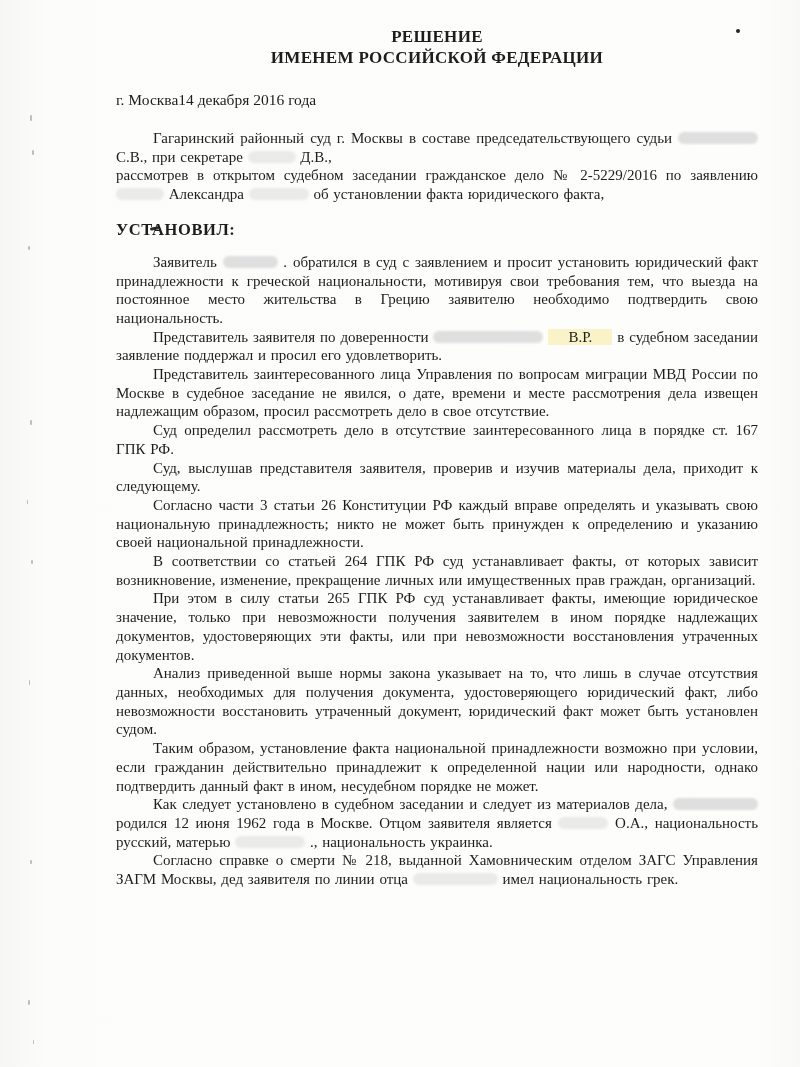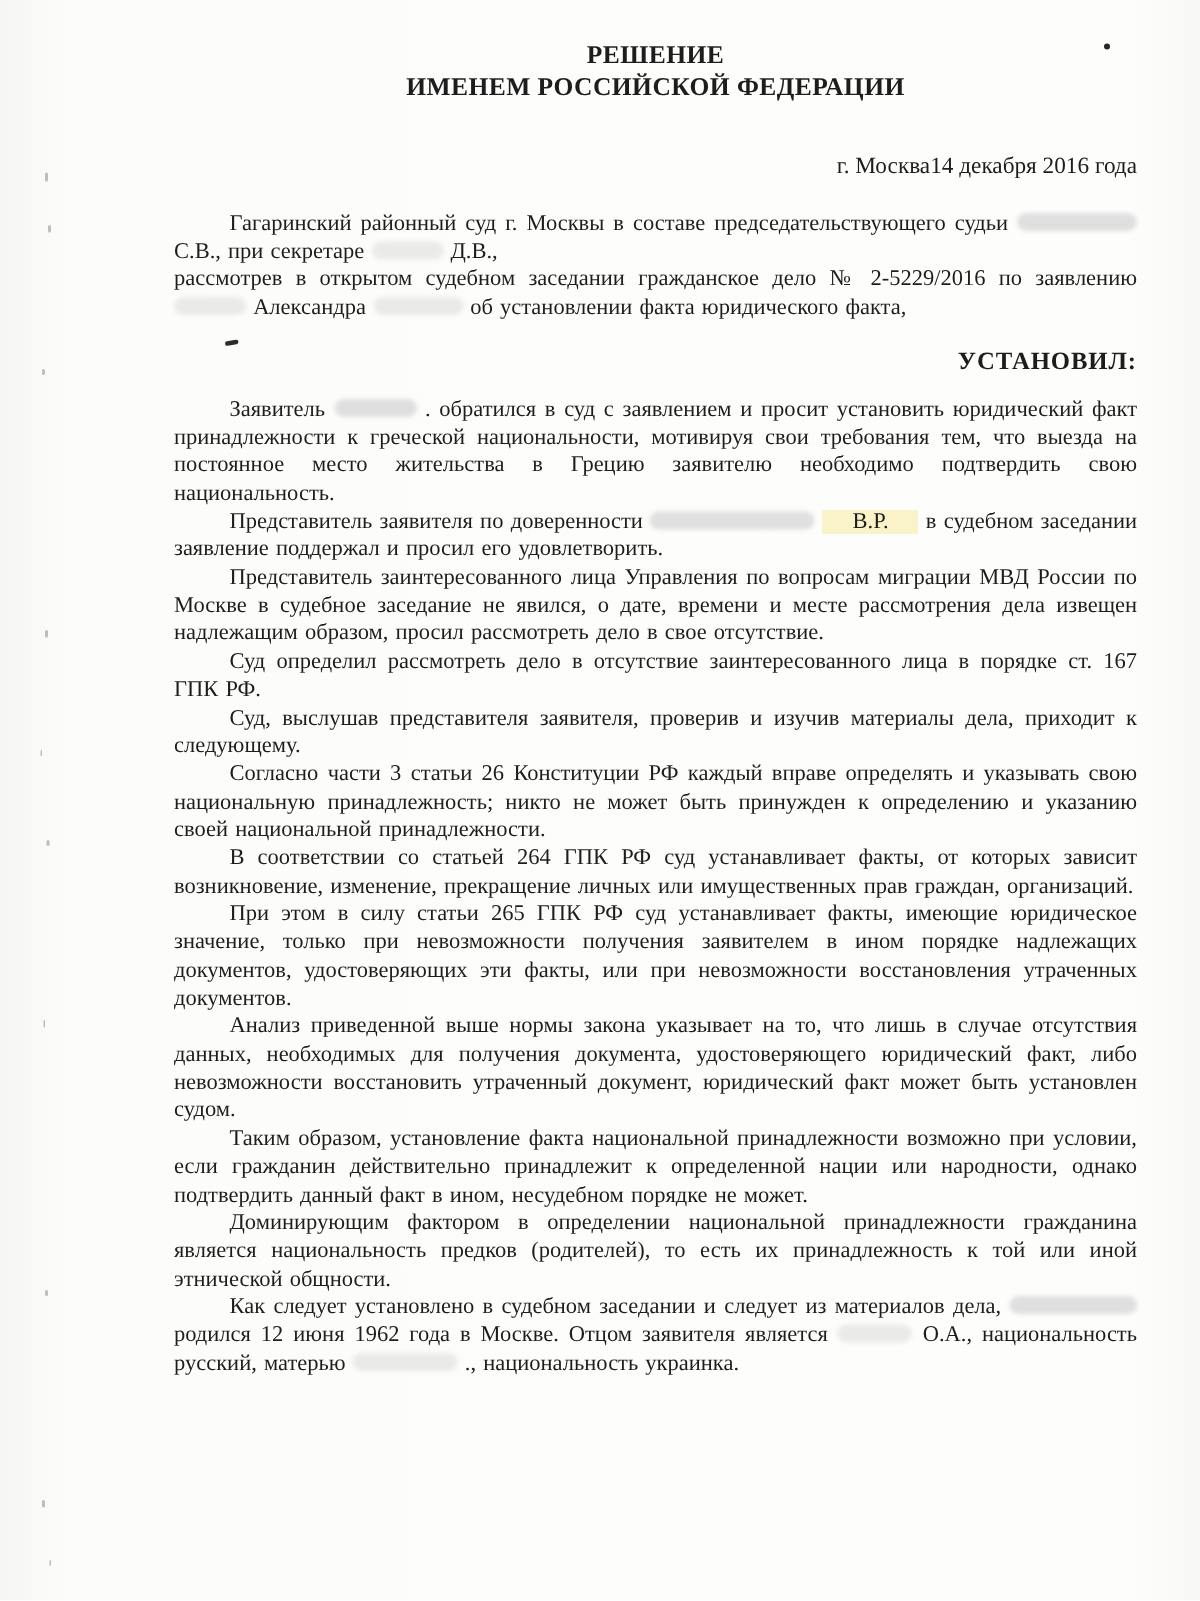--- a/index.html
+++ b/index.html
@@ -4,25 +4,25 @@
 <style>
   html,body { margin:0; padding:0; }
   .page {
     position:relative; width:800px; height:1067px; overflow:hidden;
     background:linear-gradient(90deg,#f6f6f4 0%, #fcfcfa 6%, #fdfdfb 94%, #f8f8f6 100%);
     font-family:"Liberation Serif","DejaVu Serif",serif;
     color:#1d1d1d;
   }
   .content { position:absolute; left:116px; top:26px; width:642px; }
   .doc-title { text-align:center; font-weight:bold; font-size:17px; line-height:21px; letter-spacing:.3px; }
-  .meta-row { display:flex; justify-content:flex-end; margin-top:33px; font-size:15.5px; line-height:19px; }
+  .meta-row { display:flex; justify-content:flex-start; margin-top:22px; font-size:15.5px; line-height:19px; }
   .intro { margin-top:20px; }
   .para { text-align:justify; font-size:15px; line-height:18.7px; text-indent:37px; word-spacing:1px; }
   .para.no-indent { text-indent:0; }
-  .section-heading { text-align:right; font-weight:bold; font-size:16.5px; letter-spacing:.6px; margin:16px 0 13px 0; }
+  .section-heading { text-align:left; font-weight:bold; font-size:16.5px; letter-spacing:.6px; margin:16px 0 13px 0; }
   .redaction {
     display:inline-block; height:12px; border-radius:6px;
     background:#dfdfdf; filter:blur(1.3px); vertical-align:-1px;
   }
   .redaction.light { background:#eaeae8; }
   .hl { background:#faf3c8; padding:0 20px; }
   .speck { position:absolute; background:#8d8d8d; opacity:.55; border-radius:1px; }
   .mark-dash { position:absolute; background:#2c2c2c; border-radius:2px; transform:rotate(-10deg); }
   .mark-dot { position:absolute; background:#262626; border-radius:50%; }
 </style>
@@ -65,18 +65,18 @@
         <div class="para"><span>Заявитель </span><span class="redaction" style="width: 55px;"></span><span> . обратился в суд с заявлением и просит установить юридический факт принадлежности к греческой национальности, мотивируя свои требования тем, что выезда на постоянное место жительства в Грецию заявителю необходимо подтвердить свою национальность.</span></div>
         <div class="para"><span>Представитель заявителя по доверенности </span><span class="redaction" style="width: 110px;"></span><span> </span><span class="hl">В.Р.</span><span> в судебном заседании заявление поддержал и просил его удовлетворить.</span></div>
         <div class="para"><span>Представитель заинтересованного лица Управления по вопросам миграции МВД России по Москве в судебное заседание не явился, о дате, времени и месте рассмотрения дела извещен надлежащим образом, просил рассмотреть дело в свое отсутствие.</span></div>
         <div class="para"><span>Суд определил рассмотреть дело в отсутствие заинтересованного лица в порядке ст. 167 ГПК РФ.</span></div>
         <div class="para"><span>Суд, выслушав представителя заявителя, проверив и изучив материалы дела, приходит к следующему.</span></div>
         <div class="para"><span>Согласно части 3 статьи 26 Конституции РФ каждый вправе определять и указывать свою национальную принадлежность; никто не может быть принужден к определению и указанию своей национальной принадлежности.</span></div>
         <div class="para"><span>В соответствии со статьей 264 ГПК РФ суд устанавливает факты, от которых зависит возникновение, изменение, прекращение личных или имущественных прав граждан, организаций.</span></div>
         <div class="para"><span>При этом в силу статьи 265 ГПК РФ суд устанавливает факты, имеющие юридическое значение, только при невозможности получения заявителем в ином порядке надлежащих документов, удостоверяющих эти факты, или при невозможности восстановления утраченных документов.</span></div>
         <div class="para"><span>Анализ приведенной выше нормы закона указывает на то, что лишь в случае отсутствия данных, необходимых для получения документа, удостоверяющего юридический факт, либо невозможности восстановить утраченный документ, юридический факт может быть установлен судом.</span></div>
         <div class="para"><span>Таким образом, установление факта национальной принадлежности возможно при условии, если гражданин действительно принадлежит к определенной нации или народности, однако подтвердить данный факт в ином, несудебном порядке не может.</span></div>
-        <div class="para"><span>Доминирующим фактором в определении национальной принадлежности гражданина является национальность предков (родителей), то есть их принадлежность к той или иной этнической общности.</span></div>
         <div class="para"><span>Как следует установлено в судебном заседании и следует из материалов дела, </span><span class="redaction" style="width: 85px;"></span><span> родился 12 июня 1962 года в Москве. Отцом заявителя является </span><span class="redaction light" style="width: 50px;"></span><span> О.А., национальность русский, матерью </span><span class="redaction light" style="width: 70px;"></span><span> ., национальность украинка.</span></div>
+        <div class="para"><span>Согласно справке о смерти № 218, выданной Хамовническим отделом ЗАГС Управления ЗАГМ Москвы, дед заявителя по линии отца </span><span class="redaction light" style="width: 85px;"></span><span> имел национальность грек.</span></div>
       </div>
 
   </div>
 </div>
 
 </body></html>

